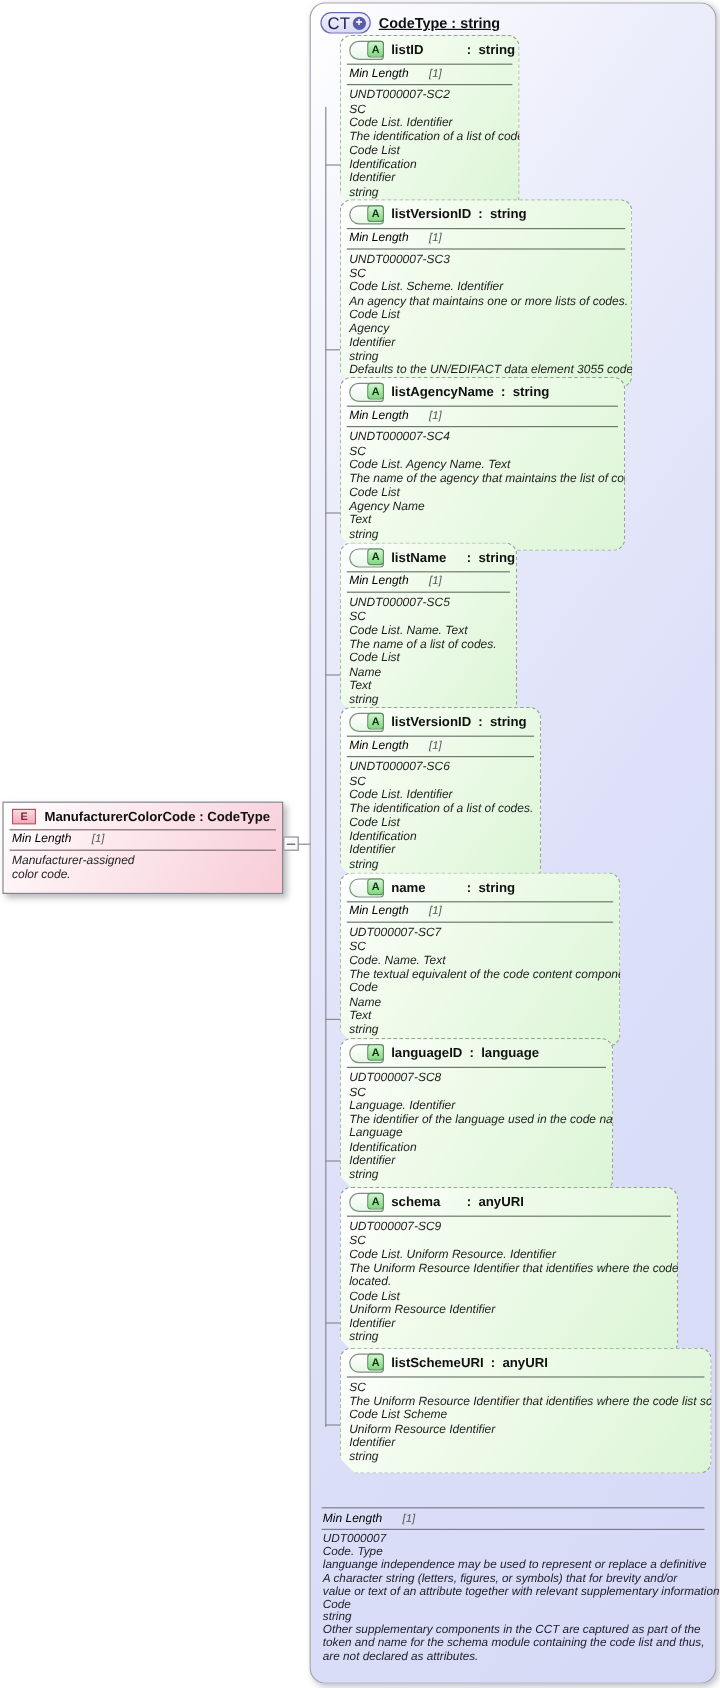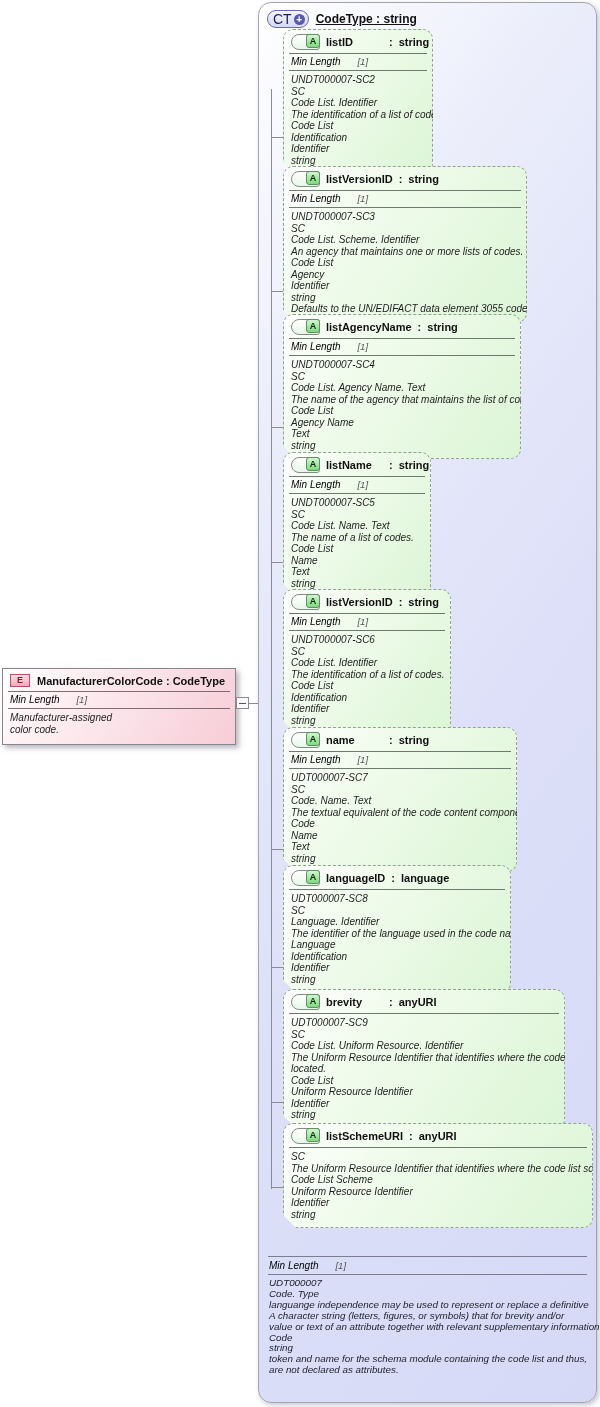--- a/index.html
+++ b/index.html
@@ -295,21 +295,21 @@
           <div>Identification</div>
           <div>Identifier</div>
           <div>string</div>
         </div>
   </div>
       <div class="attr-box p8">
     <div class="attr-hd">
       <span class="a-icon" style="position:relative;flex:none;width:27px;height:14px;border:1px solid #7e907e;border-radius:8px 3px 3px 8px;background:linear-gradient(#ffffff,#e9f6e9);">
         <span class="a-chip" style="position:absolute;right:-1px;top:-1px;width:14px;height:14px;box-sizing:border-box;border:1px solid #5c925c;border-radius:3px;background:linear-gradient(#d3f5d3,#7fd97f);font-weight:bold;font-size:9px;line-height:12px;text-align:center;color:#0f2e0f;">A</span>
       </span>
-      <span class="attr-name">brevity</span>
+      <span class="attr-name">schema</span>
       <span class="attr-colon">:</span>
       <span class="attr-type">anyURI</span>
     </div>
     <div class="rule"></div>
 
     <div class="doc">
           <div>UDT000007-SC9</div>
           <div>SC</div>
           <div>Code List. Uniform Resource. Identifier</div>
           <div>The Uniform Resource Identifier that identifies where the code list is</div>
@@ -348,18 +348,19 @@
       </div>
       <div class="rule"></div>
       <div class="doc" id="ct-footer-doc">
           <div>UDT000007</div>
           <div>Code. Type</div>
           <div>languange independence may be used to represent or replace a definitive</div>
           <div>A character string (letters, figures, or symbols) that for brevity and/or</div>
           <div>value or text of an attribute together with relevant supplementary information.</div>
           <div>Code</div>
           <div>string</div>
+          <div>Other supplementary components in the CCT are captured as part of the</div>
           <div>token and name for the schema module containing the code list and thus,</div>
           <div>are not declared as attributes.</div>
         </div>
     </div>
   </div>
 </div>
 
 </body></html>

